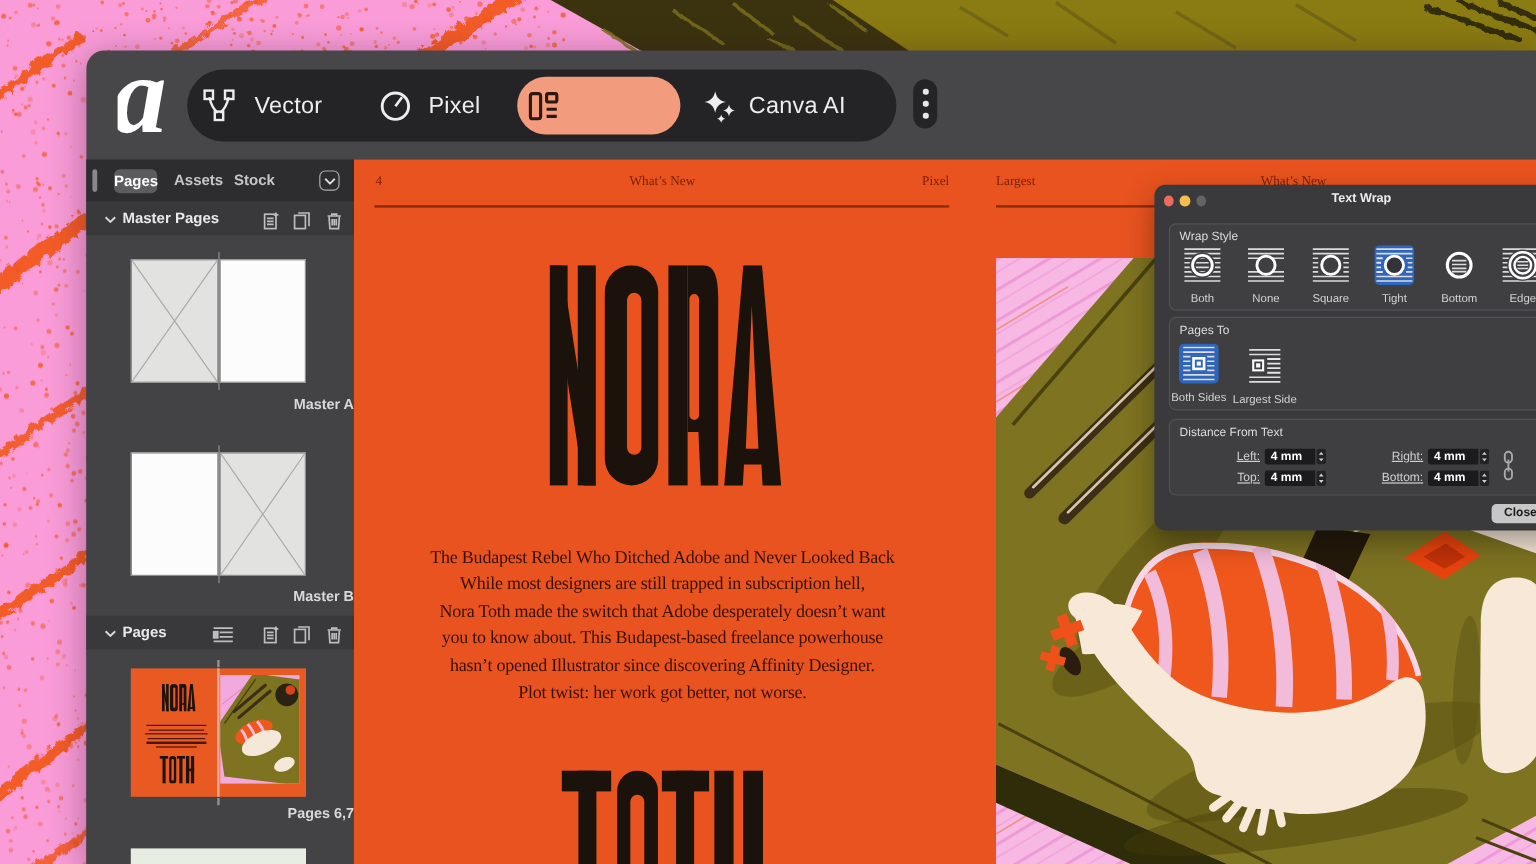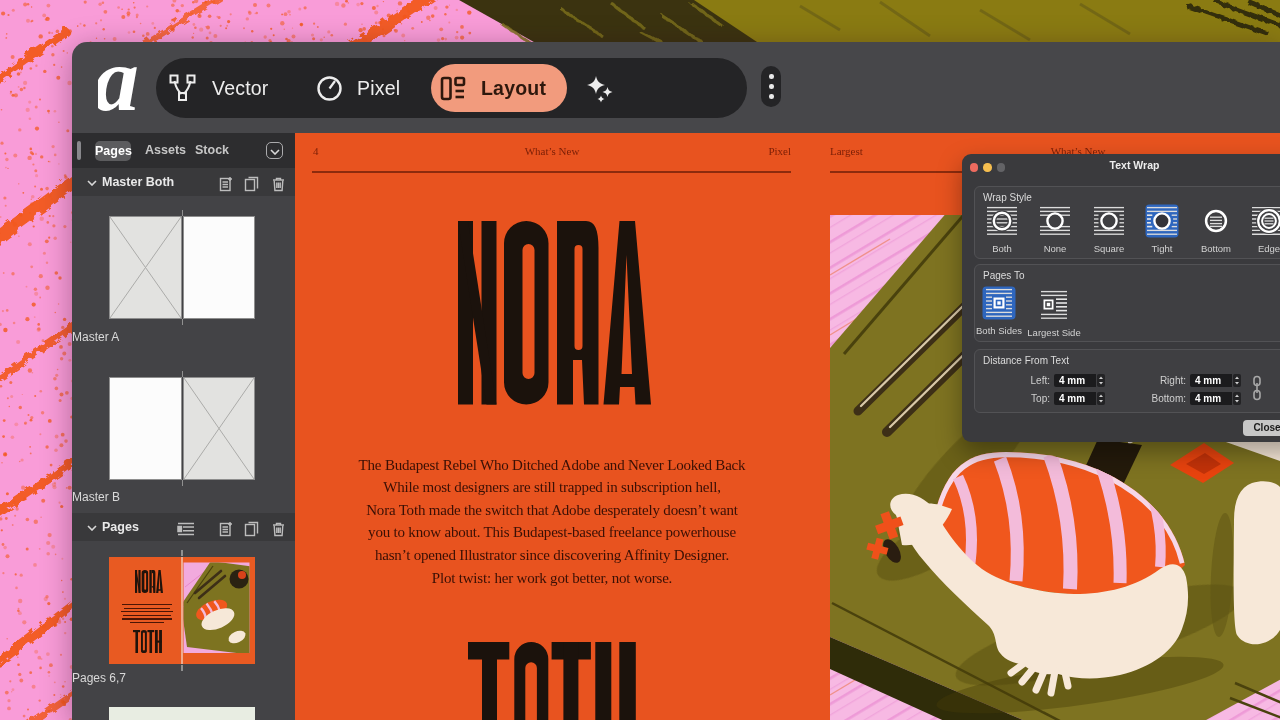--- a/index.html
+++ b/index.html
@@ -15,35 +15,35 @@
   background:#F29B7D; }
 #dots { position:absolute; left:689px; top:24px; width:20px; height:41px; border-radius:10px; background:#242426; }
 #dots i { position:absolute; left:8px; width:4.5px; height:4.5px; border-radius:50%; background:#E8E8E8; }
 #panel { position:absolute; left:0; top:91px; width:223px; height:587px; background:#434346; }
 #tabrow { position:absolute; left:0; top:0; width:223px; height:35px; background:#2D2D2F; }
 #tabrow .chip { position:absolute; left:23px; top:7.5px; width:36px; height:20px; border-radius:5px;
   background:#5C5C5E; color:#FFF; font-size:12.5px; font-weight:bold; text-align:center; line-height:20px; }
 .tabtxt { position:absolute; top:0; height:35px; line-height:35px; color:#C6C6C6; font-size:12.5px; font-weight:bold; }
 .hdr { position:absolute; left:0; width:223px; height:28px; background:#39393B; color:#E9E9E9;
   font-size:12.5px; font-weight:bold; line-height:28px; }
-.thumblabel { position:absolute; width:223px; text-align:left; color:#D9D9D9; font-size:12px; font-weight:normal;}
+.thumblabel { position:absolute; width:223px; text-align:right; color:#D9D9D9; font-size:12px; font-weight:bold;}
 #canvas { position:absolute; left:223px; top:91px; width:985px; height:587px; background:#E8531F; overflow:hidden; }
 .pghdr { position:absolute; top:12px; color:#7D2007; font-family:"Liberation Serif",serif; font-size:11px; }
 .rule { position:absolute; top:38px; height:1.5px; background:#8C2B0D; }
 #bodytxt { position:absolute; left:0px; top:320.5px; width:514px; text-align:center;
   font-family:"Liberation Serif",serif; font-size:15px; line-height:22.65px; letter-spacing:-0.2px; color:#3A1005; }
 #dialog { position:absolute; left:962px; top:154px; width:345px; height:288px; border-radius:9px;
   background:#3A3A3D; box-shadow:0 10px 24px rgba(0,0,0,.34); font-size:10px; color:#D8D8D8; }
 .tl { position:absolute; top:9px; width:8.5px; height:8.5px; border-radius:50%; }
 .group { position:absolute; left:12px; width:321px; border:1px solid #525255; border-radius:6px; background:#3F3F42; }
 .glabel { position:absolute; left:8px; top:5px; font-size:10px; color:#DCDCDC;text-align:right; }
 .wcell { position:absolute; top:17px; width:54px; text-align:center; }
 .wlabel { margin-top:3px; font-size:9.5px; color:#D2D2D2; }
 .frow { position:absolute; height:14px; display:flex; align-items:center; }
-.flab { text-align:right; padding-right:4px; font-size:10px; color:#CFCFCF; }
+.flab { text-align:right; padding-right:4px; font-size:10px; color:#CFCFCF;text-decoration:underline; }
 .fbox { width:42px; height:13px; background:#1B1B1D; border-radius:2px 0 0 2px; color:#FFF;
   font-size:10px; font-weight:bold; line-height:13px; padding-left:5px; margin-right:1px; }
 #closebtn { position:absolute; left:281px; top:266px; width:48px; height:16px; border-radius:4px;
   background:#C7C7C7; color:#1B1B1B; font-size:10px; font-weight:bold; text-align:center; line-height:16px; }
 </style></head>
 <body>
 <div id="stage">
 
 <svg width="1280" height="720" viewBox="0 0 1280 720" style="position:absolute;left:0;top:0">
   <defs>
@@ -586,30 +586,30 @@
  <g stroke="#2E180D" stroke-width="2.6" fill="none">
   <rect x="2" y="3" width="8.5" height="21" rx="2"></rect>
   <rect x="15.5" y="3" width="8.5" height="7" rx="1.5"></rect>
  </g>
  <g stroke="#2E180D" stroke-width="2.6">
   <line x1="15.5" y1="16" x2="24" y2="16"></line>
   <line x1="15.5" y1="22" x2="24" y2="22"></line>
  </g>
             </svg>
           </div>
-      <div class="pitem" style="left:325px;color:#2E180D;font-weight:bold">Layout</div>
       <div class="pitem" style="left:428px">
             <svg width="30" height="29" viewBox="0 0 30 29">
  <g fill="#EDEDED">
   <path d="M12,2 C13.2,7.5 15.5,9.8 21,11 C15.5,12.2 13.2,14.5 12,20 C10.8,14.5 8.5,12.2 3,11 C8.5,9.8 10.8,7.5 12,2 Z"></path>
   <path d="M23.5,13 C24.2,16.1 25.4,17.3 28.5,18 C25.4,18.7 24.2,19.9 23.5,23 C22.8,19.9 21.6,18.7 18.5,18 C21.6,17.3 22.8,16.1 23.5,13 Z"></path>
   <path d="M17,21.5 C17.5,23.6 18.4,24.5 20.5,25 C18.4,25.5 17.5,26.4 17,28.5 C16.5,26.4 15.6,25.5 13.5,25 C15.6,24.5 16.5,23.6 17,21.5 Z"></path>
  </g>
             </svg>
           </div>
+      <div class="pitem" style="left:468px">Canva AI</div>
     </div>
     <div id="dots">
           <i style="top:8px"></i>
           <i style="top:18px"></i>
           <i style="top:28px"></i>
         </div>
   </div>
   <div id="panel">
     <div id="tabrow">
       <div style="position:absolute;left:5px;top:8px;width:4px;height:19px;border-radius:2px;background:#88888C"></div>
@@ -617,21 +617,21 @@
       <div class="tabtxt" style="left:73px">Assets</div>
       <div class="tabtxt" style="left:123px">Stock</div>
       <div style="position:absolute;left:194px;top:9px;width:17px;height:17px;border:1.5px solid #ABABAD;border-radius:5px;text-align:center;line-height:14px"><svg width="10" height="6" viewBox="0 0 10 6">
               <path d="M1,1 L5,5 L9,1" stroke="#D8D8D8" stroke-width="1.6" fill="none"></path>
             </svg></div>
     </div>
     <div class="hdr" style="top:35px">
       <span style="position:absolute;left:15px;top:0px"><svg width="10" height="6" viewBox="0 0 10 6">
               <path d="M1,1 L5,5 L9,1" stroke="#D8D8D8" stroke-width="1.6" fill="none"></path>
             </svg></span>
-      <span style="position:absolute;left:30px">Master Both</span>
+      <span style="position:absolute;left:30px">Master Pages</span>
       <span style="position:absolute;left:147px;top:6px"><svg width="15" height="16" viewBox="0 0 15 16">
               <g stroke="#BDBDBD" stroke-width="1.4" fill="none">
     <rect x="1.5" y="2.5" width="9.5" height="12"></rect>
                 <path d="M3.5,6 h5.5 M3.5,8.5 h5.5 M3.5,11 h5.5"></path>
               </g>
     <path d="M11,1 v4 M9,3 h4" stroke="#BDBDBD" stroke-width="1.4"></path>
             </svg></span>
       <span style="position:absolute;left:172px;top:6px"><svg width="16" height="16" viewBox="0 0 16 16">
               <g stroke="#BDBDBD" stroke-width="1.4" fill="none">
     <rect x="1.5" y="3.5" width="9" height="11"></rect>

